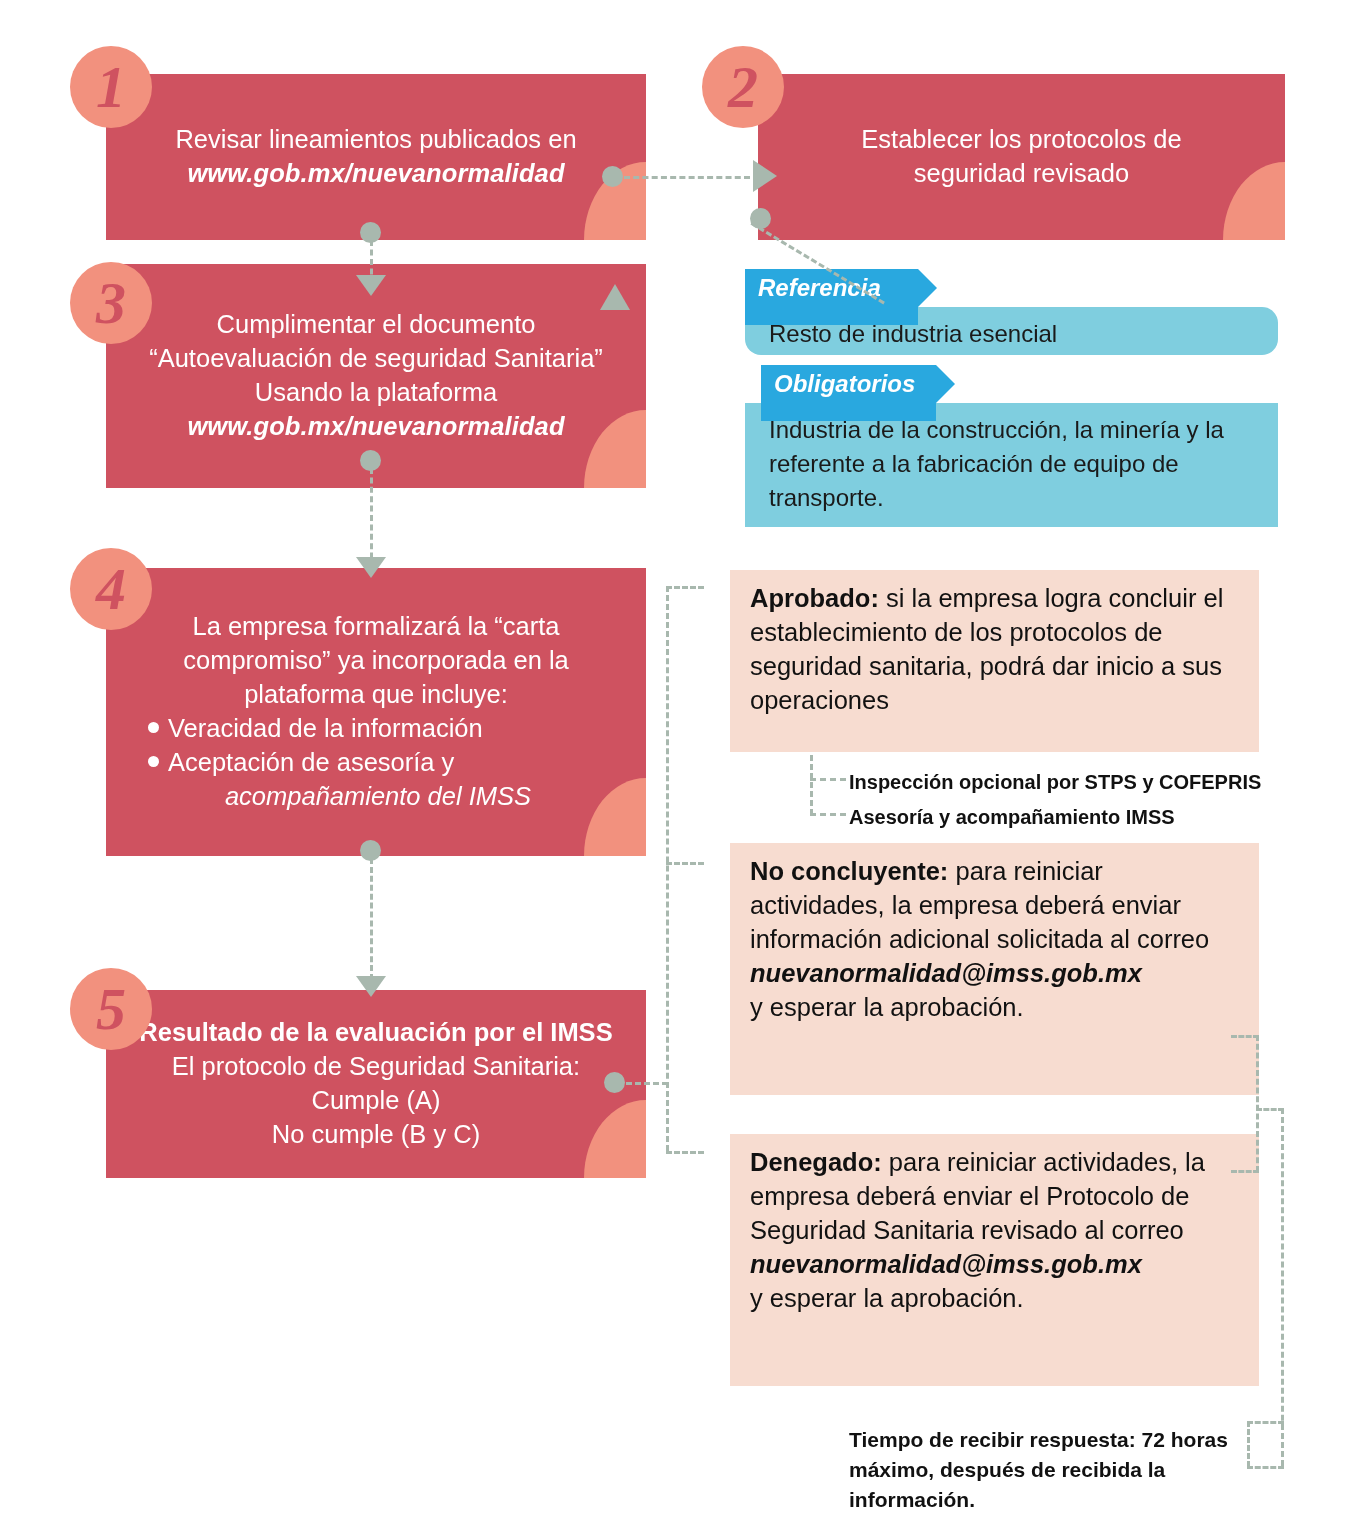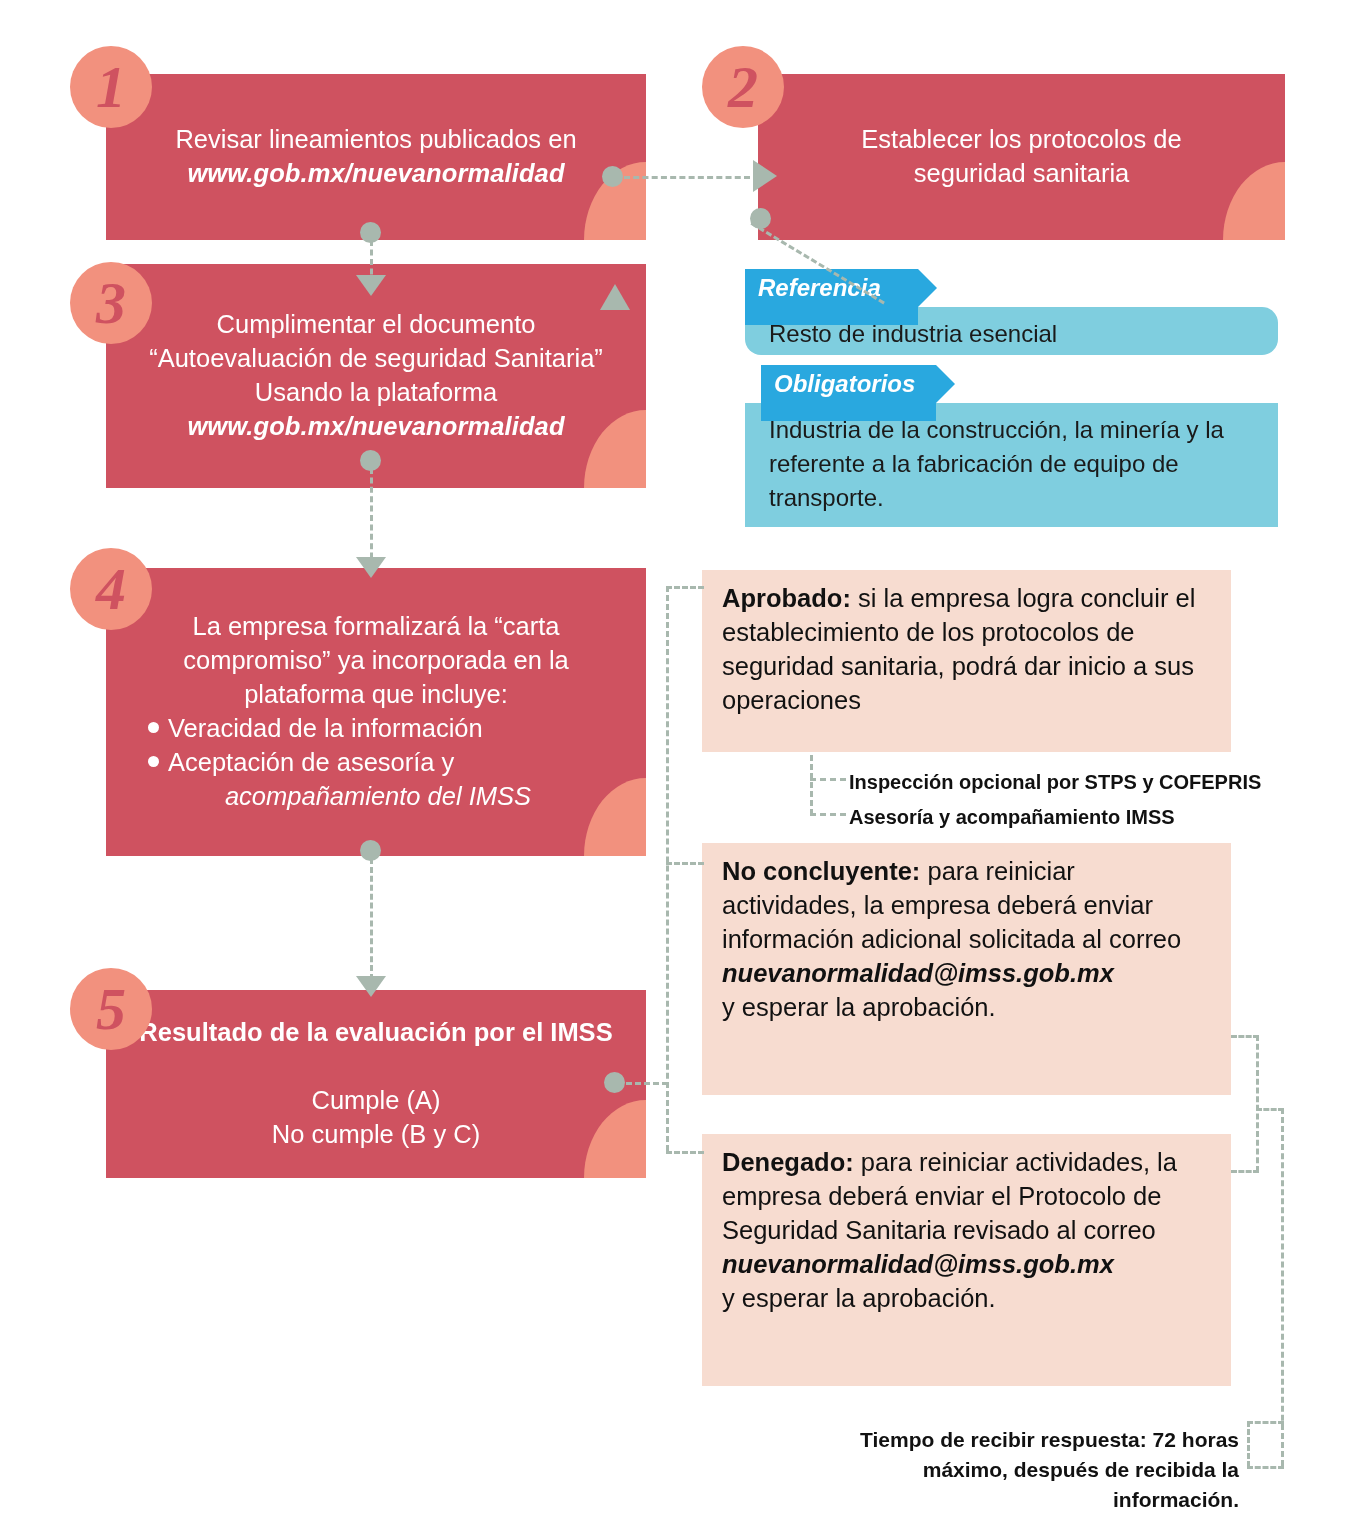--- a/index.html
+++ b/index.html
@@ -129,20 +129,21 @@
 
   
   .peach-box{
     position:absolute;
     background:#F7DCD0;
     color:#111111;
     font-size:25.5px;
     line-height:1.33;
     padding:12px 16px 10px 20px;
     box-sizing:border-box;
+    margin-left:28px;
   }
   .peach-box .mail{
     font-style:italic;
     font-weight:bold;
     display:block;
   }
 
   
   .note{
     position:absolute;
@@ -214,21 +215,21 @@
       <span>Revisar lineamientos publicados en</span>
       <span class="url">www.gob.mx/nuevanormalidad</span>
     </div>
   </div>
   <div class="num-circle" style="left:70px;top:46px;">1</div>
 
   <div class="step-card" style="left:750px;top:74px;width:527px;height:166px;">
     <div class="fold"></div>
     <div class="body">
       <span>Establecer los protocolos de</span><br>
-      <span>seguridad sanitaria</span>
+      <span>seguridad revisado</span>
     </div>
   </div>
   <div class="num-circle" style="left:702px;top:46px;">2</div>
 
   <div class="step-card" style="left:98px;top:264px;width:540px;height:224px;justify-content:center;">
     <div class="fold"></div>
     <div class="body">
       <span>Cumplimentar el documento</span><br>
       <span>“Autoevaluación de seguridad Sanitaria”</span><br>
       <span>Usando la plataforma</span>
@@ -251,21 +252,21 @@
       </span>
       <span class="plain-left">acompañamiento del IMSS</span>
     </div>
   </div>
   <div class="num-circle" style="left:70px;top:548px;">4</div>
 
   <div class="step-card" style="left:98px;top:990px;width:540px;height:188px;">
     <div class="fold"></div>
     <div class="body">
       <span class="bold-line">Resultado de la evaluación por el IMSS</span>
-      <br>
+      <span>El protocolo de Seguridad Sanitaria:</span><br>
       <span>Cumple (A)</span><br>
       <span>No cumple (B y C)</span>
     </div>
   </div>
   <div class="num-circle" style="left:70px;top:968px;">5</div>
 
   <div class="blue-tab" style="left:745px;top:269px;width:173px;">Referencia</div>
   <div class="blue-body" style="left:745px;top:307px;width:533px;height:48px;border-radius:16px;">Resto de industria esencial</div>
 
   <div class="blue-tab" style="left:745px;top:365px;width:175px;margin-left:16px;">Obligatorios</div>
@@ -283,21 +284,21 @@
     <span class="mail">nuevanormalidad@imss.gob.mx</span>
     <span>y esperar la aprobación.</span>
   </div>
 
   <div class="peach-box" style="left:702px;top:1134px;width:529px;height:252px;">
     <span style="font-weight:bold;">Denegado:</span><span> para reiniciar actividades, la empresa deberá enviar el Protocolo de Seguridad Sanitaria revisado al correo </span>
     <span class="mail">nuevanormalidad@imss.gob.mx</span>
     <span>y esperar la aprobación.</span>
   </div>
 
-  <div class="note-wrap" style="left:849px;top:1425px;width:390px;text-align:right;">Tiempo de recibir respuesta: 72 horas máximo, después de recibida la información.</div>
+  <div class="note-wrap" style="left:849px;top:1425px;width:390px;">Tiempo de recibir respuesta: 72 horas máximo, después de recibida la información.</div>
 
   <div class="knob" style="left:602px;top:166px;"></div>
   <div class="conn hline" style="left:624px;top:176px;width:126px;"></div>
   <div class="tri-right" style="left:753px;top:160px;"></div>
 
   <div class="knob" style="left:360px;top:222px;"></div>
   <div class="conn vline" style="left:370px;top:240px;height:44px;"></div>
   <div class="tri-down" style="left:356px;top:275px;"></div>
 
   <div class="knob" style="left:750px;top:208px;"></div>

